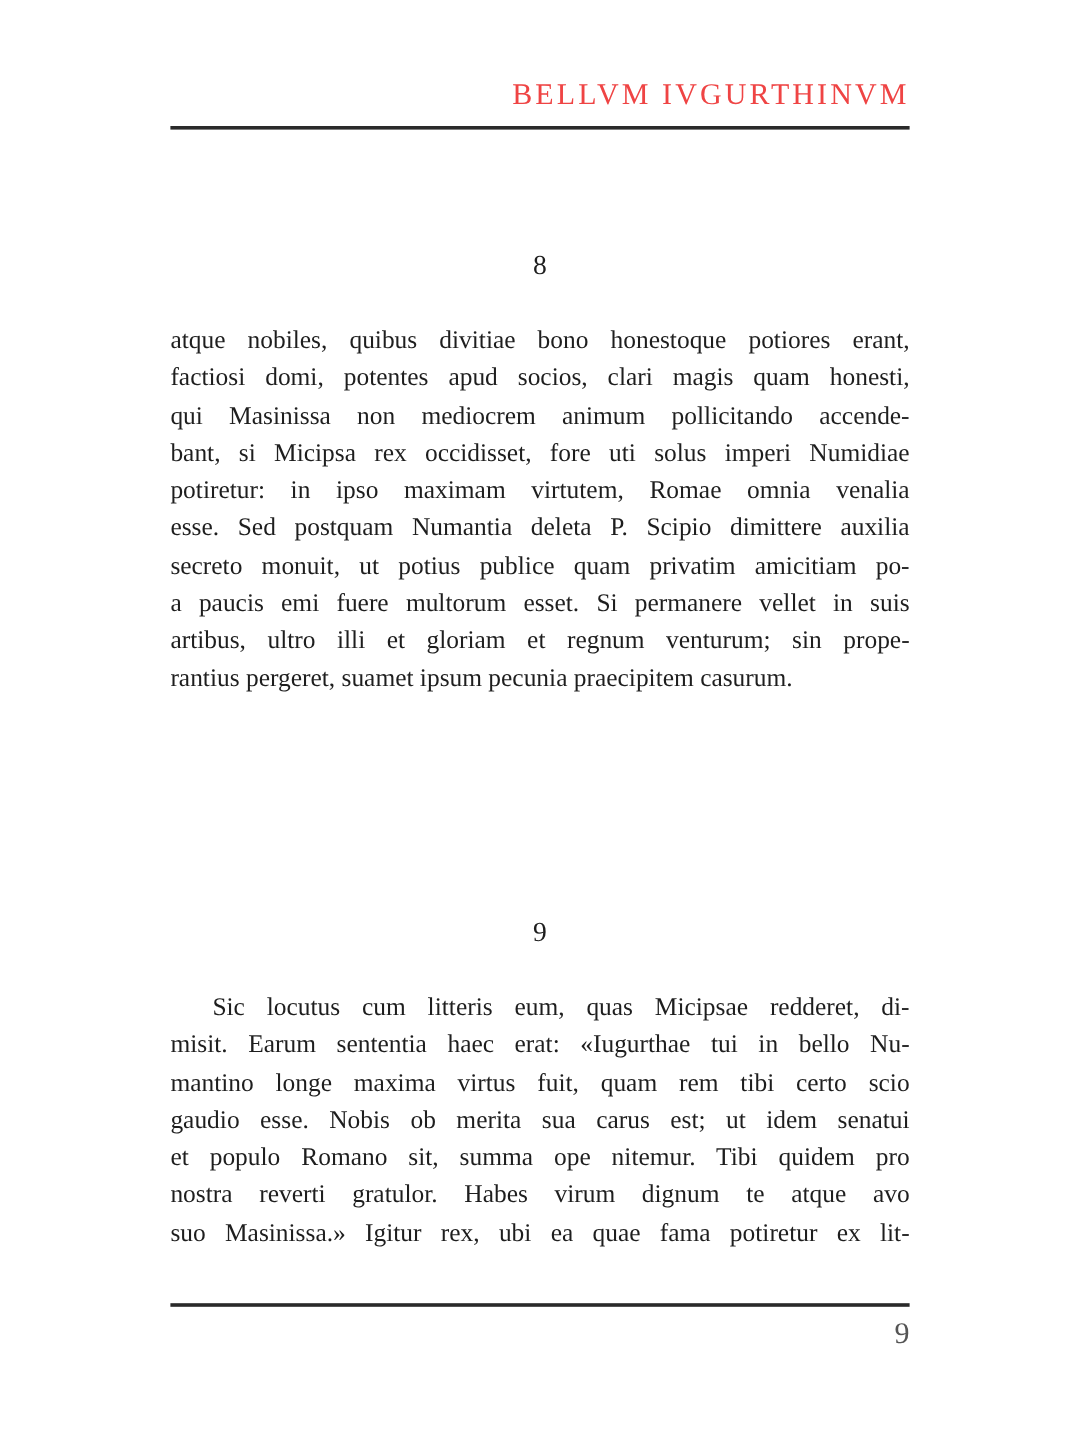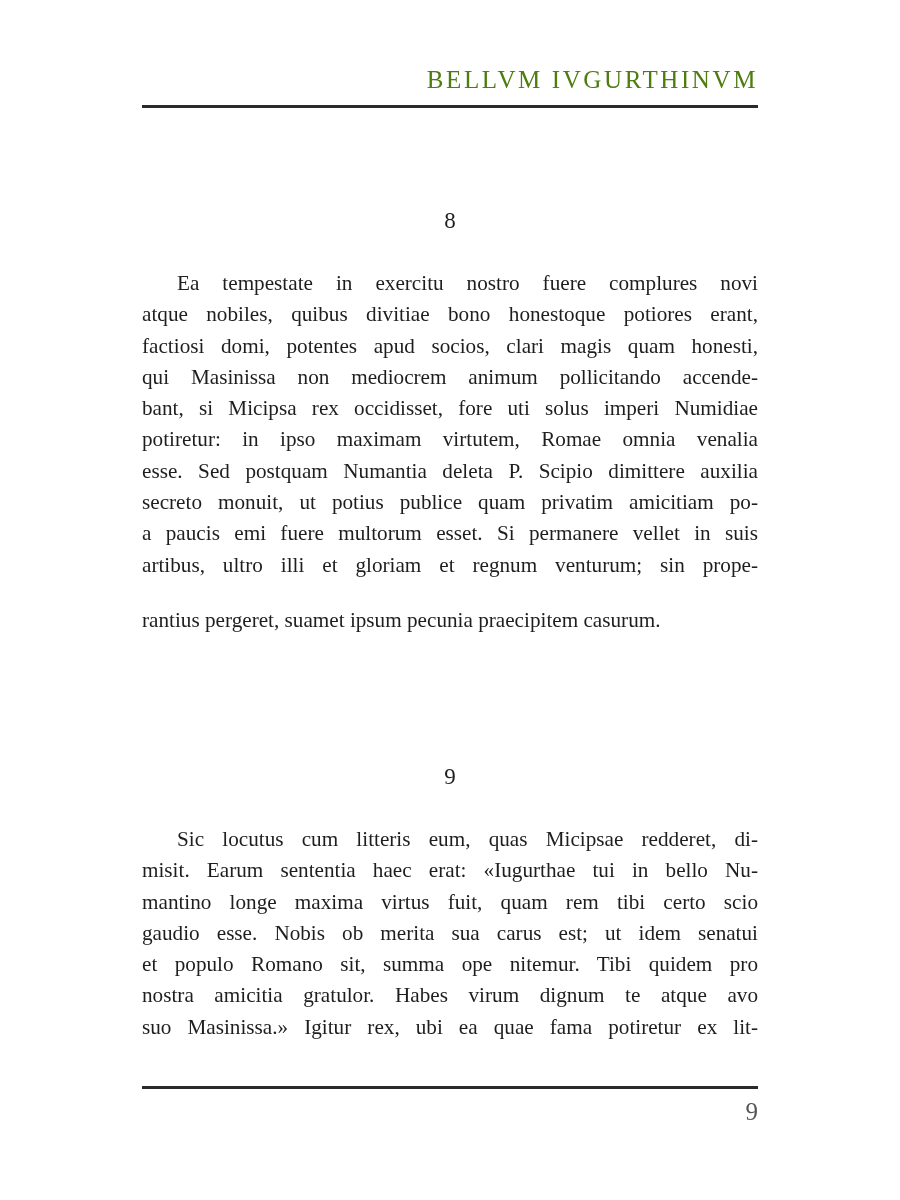--- a/index.html
+++ b/index.html
@@ -1,57 +1,56 @@
 <!DOCTYPE html>
 <html><head>
 <meta charset="utf-8">
 <style>
   html, body { margin: 0; padding: 0; background: #ffffff; }
   body { width: 900px; height: 1200px; position: relative; overflow: hidden; font-family: "Liberation Serif", "DejaVu Serif", serif; color: #1e1e1e; }
-  .running-head { position: absolute; left: 142px; width: 616px; top: 66px; text-align: right; font-size: 25px; letter-spacing: 2.6px; color: #4d7c0f; font-weight: normal; }
+  .running-head { position: absolute; left: 142px; width: 616px; top: 66px; text-align: right; font-size: 25px; letter-spacing: 2.6px; color: #ef4444; font-weight: normal; }
   .rule { position: absolute; left: 142px; width: 616px; height: 3px; background: #2a2a2a; }
   .rule.top { top: 105px; }
   .rule.bottom { top: 1086px; }
   .chapter-num { position: absolute; left: 142px; width: 616px; text-align: center; font-size: 23px; color: #1e1e1e; }
   .chapter-num.c8 { top: 208px; }
   .chapter-num.c9 { top: 764px; }
   .para { position: absolute; left: 142px; width: 616px; font-size: 21.2px; line-height: 31.3px; text-align: justify; text-indent: 35px; margin: 0; hyphens: manual; }
   .para.p8 { top: 268px; }
   .para.p9 { top: 824px; }
   .para .line { display: block; text-align: justify; text-align-last: justify; text-indent: 0; white-space: nowrap; }
   .para .line.first { padding-left: 35px; }
-  .para .line.last { text-align-last: left; margin-top: 24px; }
+  .para .line.last { text-align-last: left; }
   .folio { position: absolute; left: 700px; width: 58px; top: 1098px; text-align: right; font-size: 25px; color: #555; }
 </style>
 </head>
 <body>
 
 <div class="running-head">BELLVM IVGURTHINVM</div>
 <div class="rule top"></div>
 
 <div class="chapter-num c8">8</div>
 <div class="para p8">
-  <span class="line first">Ea tempestate in exercitu nostro fuere complures novi</span>
   <span class="line">atque nobiles, quibus divitiae bono honestoque potiores erant,</span>
   <span class="line">factiosi domi, potentes apud socios, clari magis quam honesti,</span>
   <span class="line">qui Masinissa non mediocrem animum pollicitando accende-</span>
   <span class="line">bant, si Micipsa rex occidisset, fore uti solus imperi Numidiae</span>
   <span class="line">potiretur: in ipso maximam virtutem, Romae omnia venalia</span>
   <span class="line">esse. Sed postquam Numantia deleta P. Scipio dimittere auxilia</span>
   <span class="line">secreto monuit, ut potius publice quam privatim amicitiam po-</span>
   <span class="line">a paucis emi fuere multorum esset. Si permanere vellet in suis</span>
   <span class="line">artibus, ultro illi et gloriam et regnum venturum; sin prope-</span>
   <span class="line last">rantius pergeret, suamet ipsum pecunia praecipitem casurum.</span>
 </div>
 
 <div class="chapter-num c9">9</div>
 <div class="para p9">
   <span class="line first">Sic locutus cum litteris eum, quas Micipsae redderet, di-</span>
   <span class="line">misit. Earum sententia haec erat: «Iugurthae tui in bello Nu-</span>
   <span class="line">mantino longe maxima virtus fuit, quam rem tibi certo scio</span>
   <span class="line">gaudio esse. Nobis ob merita sua carus est; ut idem senatui</span>
   <span class="line">et populo Romano sit, summa ope nitemur. Tibi quidem pro</span>
-  <span class="line">nostra amicitia gratulor. Habes virum dignum te atque avo</span>
+  <span class="line">nostra reverti gratulor. Habes virum dignum te atque avo</span>
   <span class="line">suo Masinissa.» Igitur rex, ubi ea quae fama potiretur ex lit-</span>
 </div>
 
 <div class="rule bottom"></div>
 <div class="folio">9</div>
 
 </body></html>

